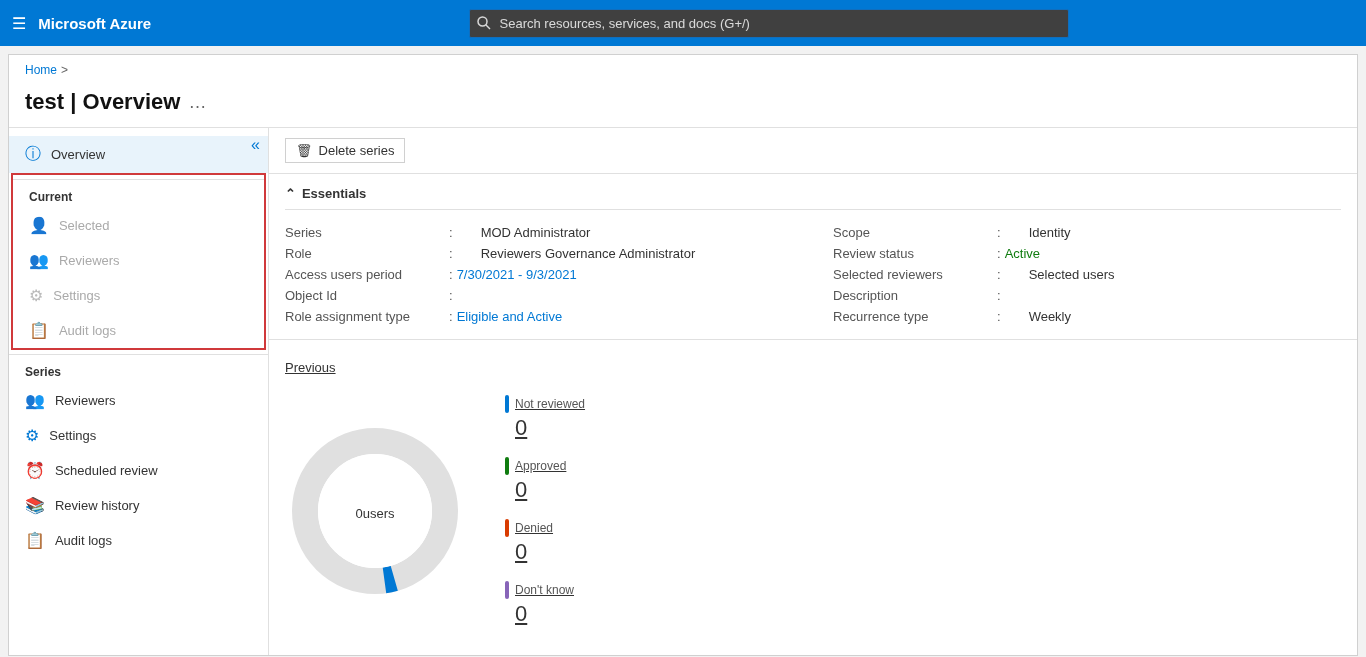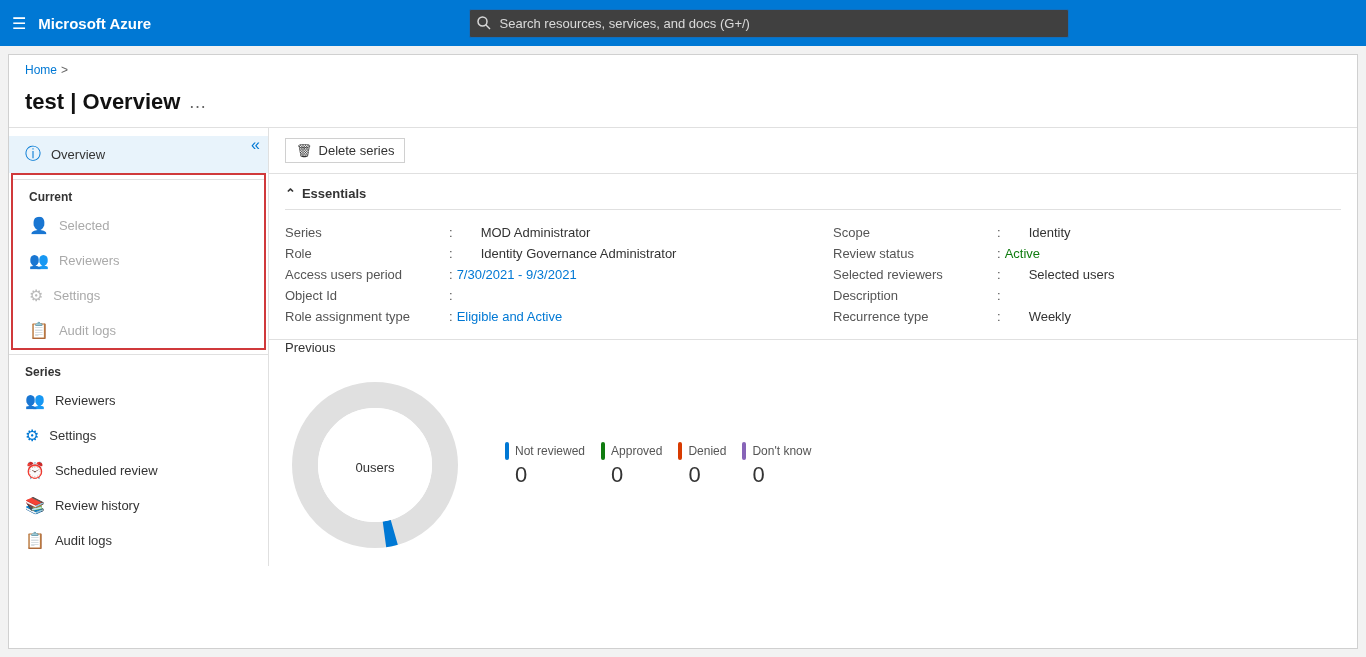--- a/index.html
+++ b/index.html
@@ -197,22 +197,23 @@
       font-size: 13px;
     }
     .essentials-value.plain { color: #333; padding-left: 24px; }
     .essentials-sep {
       margin: 0 4px;
       color: #555;
     }
 
     
     .previous-section {
-      padding: 0 16px;
+      padding: 20px 16px;
       border-top: 1px solid #e0e0e0;
+      text-decoration: underline;
     }
     .previous-label {
       font-size: 13px;
       font-weight: 400;
       color: #333;
       margin-bottom: 12px;
     }
     .chart-area {
       display: flex;
       align-items: center;
@@ -234,20 +235,21 @@
       text-align: center;
       font-size: 22px;
       font-weight: 300;
       color: #333;
     }
     .donut-center span { font-size: 13px; }
 
     
     .legend {
       display: flex;
+      flex-direction: column;
       gap: 16px;
     }
     .legend-item {
       display: flex;
       flex-direction: column;
       gap: 2px;
     }
     .legend-label-row {
       display: flex;
       align-items: center;
@@ -381,21 +383,21 @@
 
           <div>
             <div class="essentials-row">
               <span class="essentials-label">Series</span>
               <span class="essentials-sep">:</span>
               <span class="essentials-value plain">MOD Administrator</span>
             </div>
             <div class="essentials-row">
               <span class="essentials-label">Role</span>
               <span class="essentials-sep">:</span>
-              <span class="essentials-value plain">Identity Governance Administrator</span>
+              <span class="essentials-value plain">Reviewers Governance Administrator</span>
             </div>
             <div class="essentials-row">
               <span class="essentials-label">Access users period</span>
               <span class="essentials-sep">:</span>
               <span class="essentials-value">7/30/2021 - 9/3/2021</span>
             </div>
             <div class="essentials-row">
               <span class="essentials-label">Object Id</span>
               <span class="essentials-sep">:</span>
               <span class="essentials-value plain"></span>

